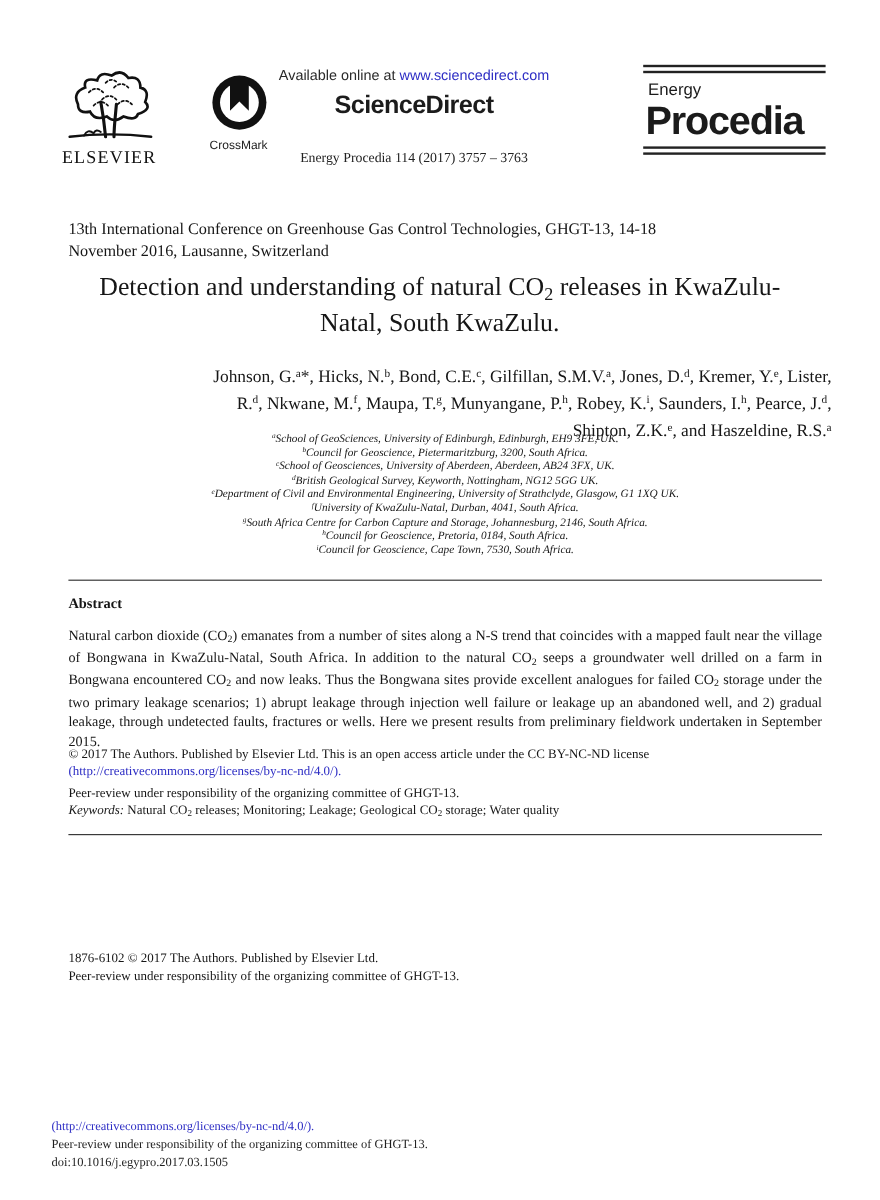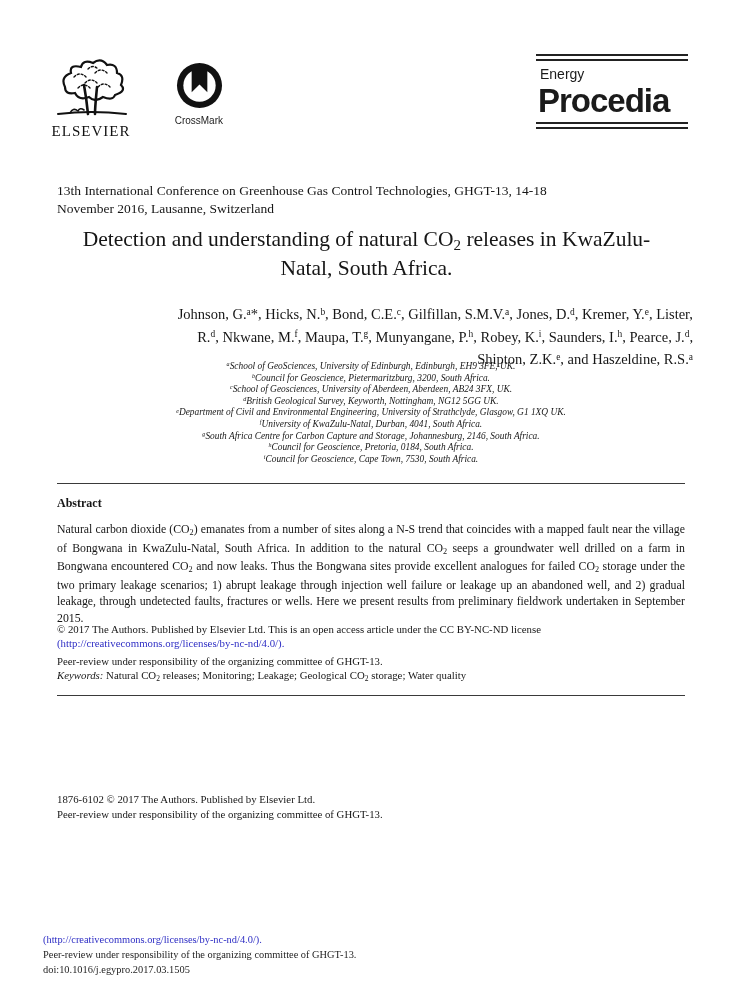--- a/index.html
+++ b/index.html
@@ -75,36 +75,43 @@
     <span>
       <svg width="47" height="47" viewBox="0 0 48 48">
         <circle cx="24" cy="24" r="23" fill="#111"></circle>
         <circle cx="24" cy="24" r="16.5" fill="#fff"></circle>
         <path d="M16,3 L32,3 L32,31 L24,23 L16,31 Z" fill="#111"></path>
       </svg>
     </span>
     <div class="crossmark-label">CrossMark</div>
   </div>
 
+  <div class="head-center">
+    <div class="avail">
+      <span>Available online at </span><a href="#">www.sciencedirect.com</a>
+    </div>
+    <div class="sd-logo">ScienceDirect</div>
+    <div class="journal-line">Energy Procedia 114 (2017) 3757 – 3763</div>
+  </div>
 
   <div class="procedia">
     <div class="dbl-rule"></div>
     <div class="procedia-energy">Energy</div>
     <div class="procedia-name">Procedia</div>
     <div class="dbl-rule"></div>
   </div>
 
   <div class="conference">
     <div>13th International Conference on Greenhouse Gas Control Technologies, GHGT-13, 14-18</div>
     <div>November 2016, Lausanne, Switzerland</div>
   </div>
 
   <div class="paper-title">
     <div>Detection and understanding of natural CO<sub>2</sub> releases in KwaZulu-</div>
-    <div>Natal, South Africa.</div>
+    <div>Natal, South KwaZulu.</div>
   </div>
 
   <div class="authors">
     <div>Johnson, G.<sup>a</sup>*, Hicks, N.<sup>b</sup>, Bond, C.E.<sup>c</sup>, Gilfillan, S.M.V.<sup>a</sup>, Jones, D.<sup>d</sup>, Kremer, Y.<sup>e</sup>, Lister,</div>
     <div>R.<sup>d</sup>, Nkwane, M.<sup>f</sup>, Maupa, T.<sup>g</sup>, Munyangane, P.<sup>h</sup>, Robey, K.<sup>i</sup>, Saunders, I.<sup>h</sup>, Pearce, J.<sup>d</sup>,</div>
     <div>Shipton, Z.K.<sup>e</sup>, and Haszeldine, R.S.<sup>a</sup></div>
   </div>
 
   <div class="affils">
     <div><sup>a</sup>School of GeoSciences, University of Edinburgh, Edinburgh, EH9 3FE, UK.</div>

